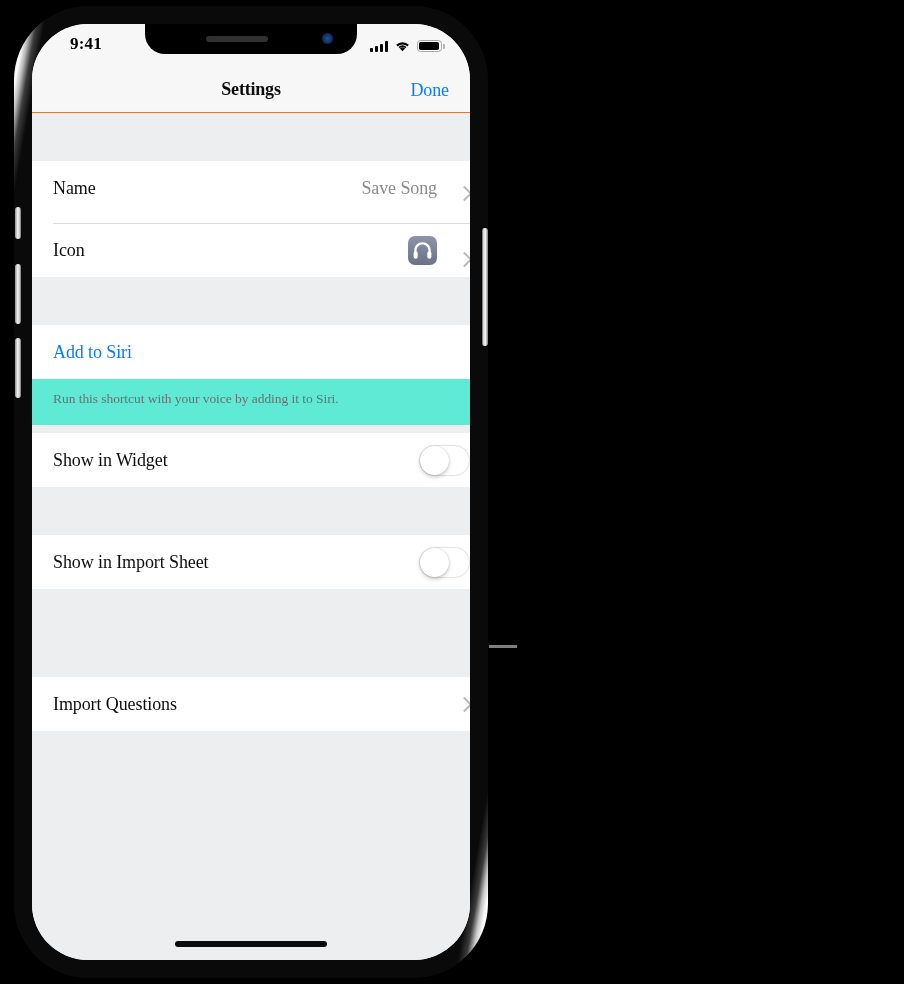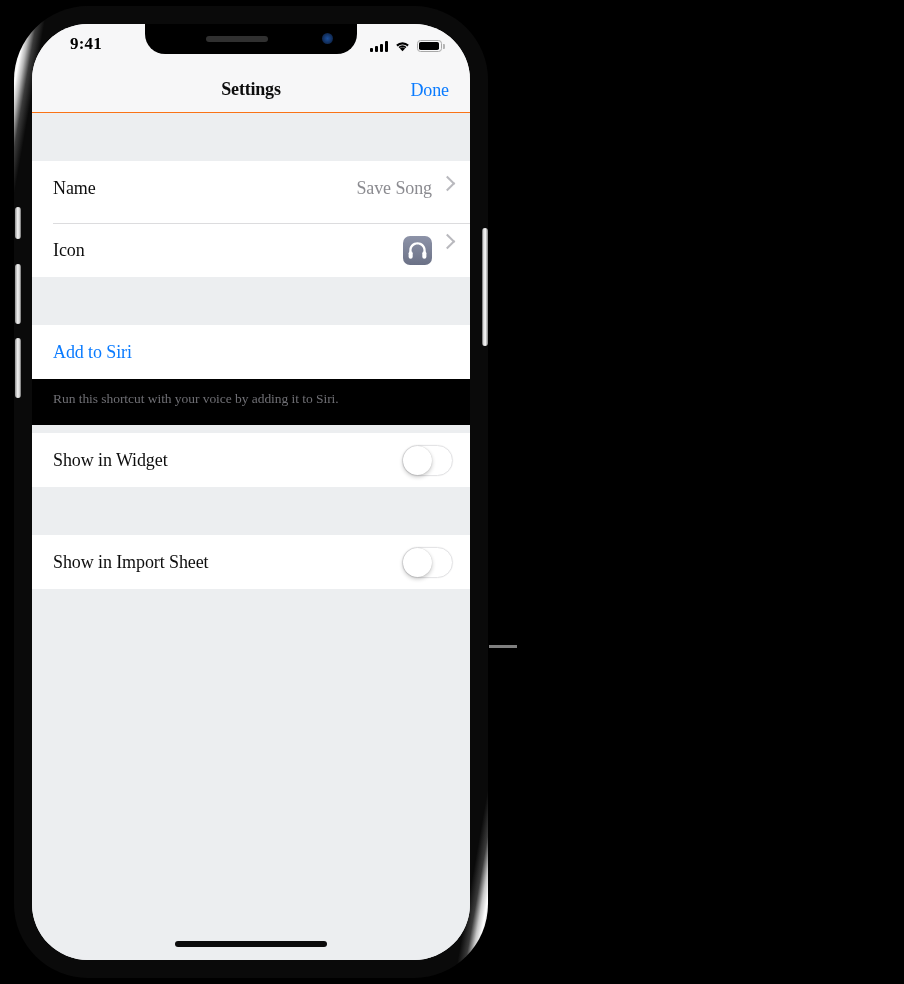--- a/index.html
+++ b/index.html
@@ -303,23 +303,22 @@
     font-size: 18px;
     color: #0d0d0d;
     letter-spacing: -0.1px;
   }
   .row-label.blue {
     color: #0a7bff;
   }
   .row-right {
     margin-left: auto;
     display: flex;
-    align-items: flex-start;
-    padding-right: 17px;
-    gap: 10px;
+    align-items: flex-end;
+    gap: 22px;
   }
   .row-value {
     font-size: 18px;
     color: #8b8b90;
     letter-spacing: -0.1px;
   }
   .chev {
     width: 9px;
     height: 9px;
     border-right: 2.2px solid #b9b9be;
@@ -337,21 +336,21 @@
     position: relative;
     display: block;
   }
   .app-icon svg { position: absolute; left: 4px; top: 5px; }
 
   
   .note {
     padding: 12px 21px 0 21px;
     font-size: 13.5px;
     color: #6f6f74;
-    background: #000000;
+    background: #5eead4;
     height: 46px;
     box-sizing: border-box;
     letter-spacing: -0.05px;
   }
 
   
   .toggle {
     width: 51px;
     height: 31px;
     border-radius: 16px;
@@ -491,20 +490,28 @@
               </span>
             </span>
           </div>
         </div>
 
         <div class="gap gap-4"></div>
 
 
         <div class="gap gap-5"></div>
 
+        <div class="group">
+          <div class="row">
+            <span class="row-label">Import Questions</span>
+            <span class="row-right">
+              <span class="chev"></span>
+            </span>
+          </div>
+        </div>
 
       </div>
 
       <div class="home-ind"></div>
 
     </div>
   </div>
 </div>
 
 </body></html>

